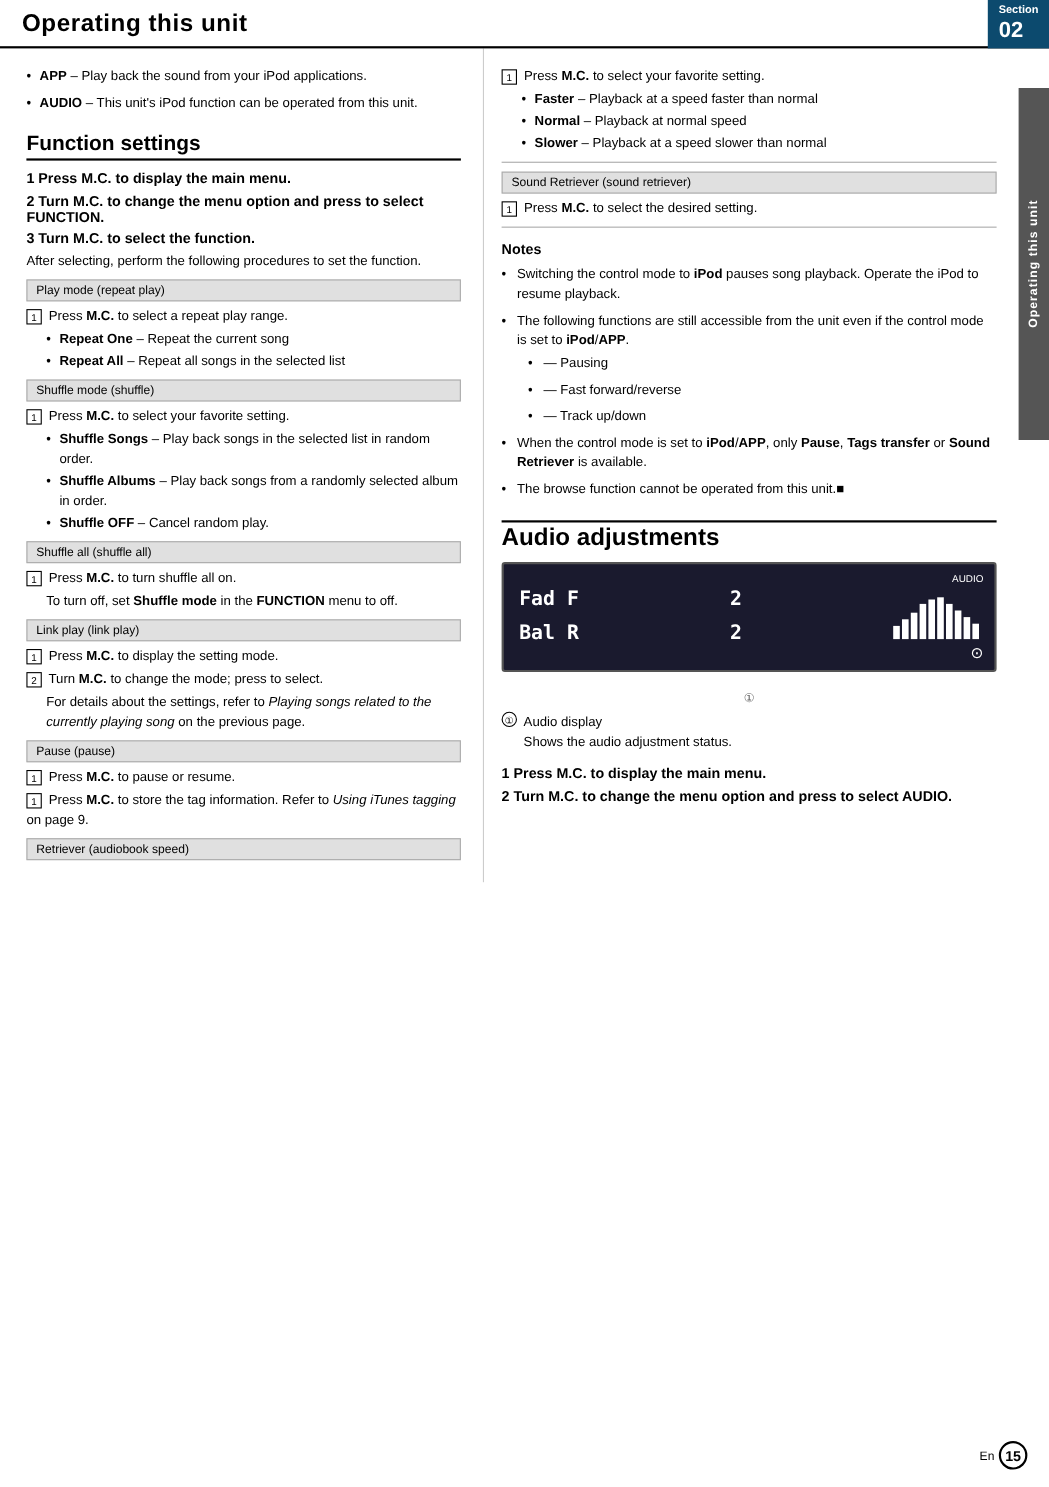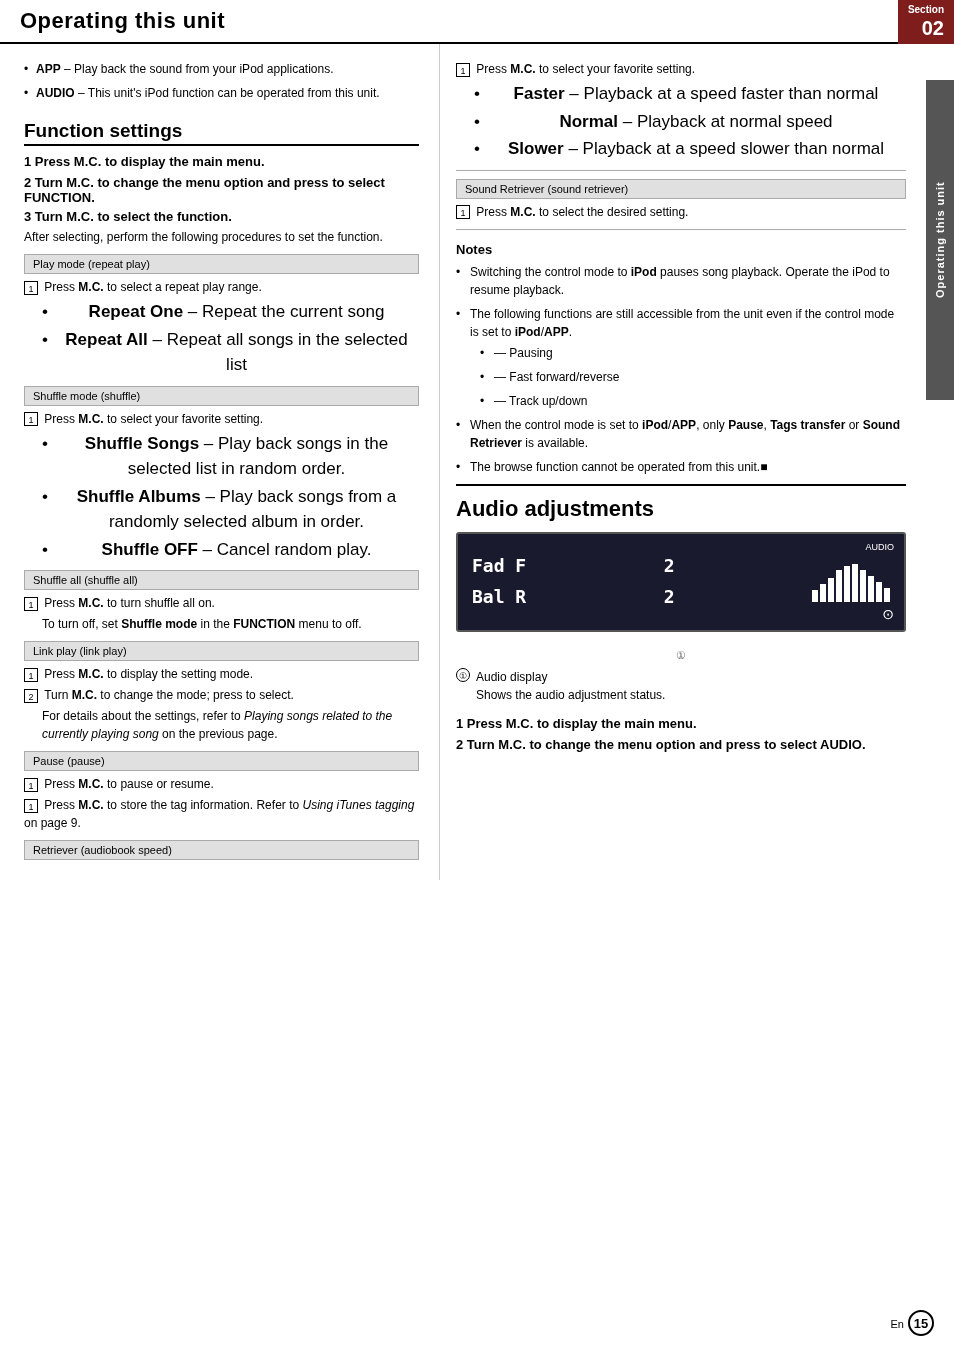--- a/index.html
+++ b/index.html
@@ -24,26 +24,26 @@
     }
     .page-header h1 {
       font-size: 22px;
       font-weight: 900;
       letter-spacing: 0.5px;
     }
     .section-badge {
       position: absolute;
       right: 0;
       top: 0;
-      background: #7f1d1d;
+      background: #0c4a6e;
       color: #fff;
       padding: 4px 10px 4px 10px;
       font-size: 10px;
       font-weight: bold;
-      text-align: right;
+      text-align: left;
       line-height: 1.2;
     }
     .section-badge .section-num {
       font-size: 20px;
       font-weight: 900;
       display: block;
     }
 
     
     .sidebar-label {
@@ -157,23 +157,22 @@
     }
     .sub-bullets {
       list-style: none;
       margin-left: 18px;
       margin-top: 3px;
     }
     .sub-bullets li {
       padding-left: 12px;
       position: relative;
       margin-bottom: 2px;
-      font-size: 17px;
+      font-size: 12px;
       line-height: 1.5;
-      text-align: center;
     }
     .sub-bullets li::before {
       content: "•";
       position: absolute;
       left: 0;
     }
 
     
     .notes-title {
       font-size: 13px;
@@ -194,24 +193,23 @@
     .notes-list li::before {
       content: "•";
       position: absolute;
       left: 0;
     }
 
     
     .audio-section-title {
       font-size: 22px;
       font-weight: 900;
-      margin-top: 8px;
+      margin-top: 20px;
       margin-bottom: 10px;
       border-top: 2px solid #000;
-      padding-top: 10px;
     }
 
     
     .audio-display {
       background: #1a1a2e;
       border: 2px solid #555;
       border-radius: 3px;
       padding: 10px 14px;
       margin-bottom: 23px;
       display: flex;

